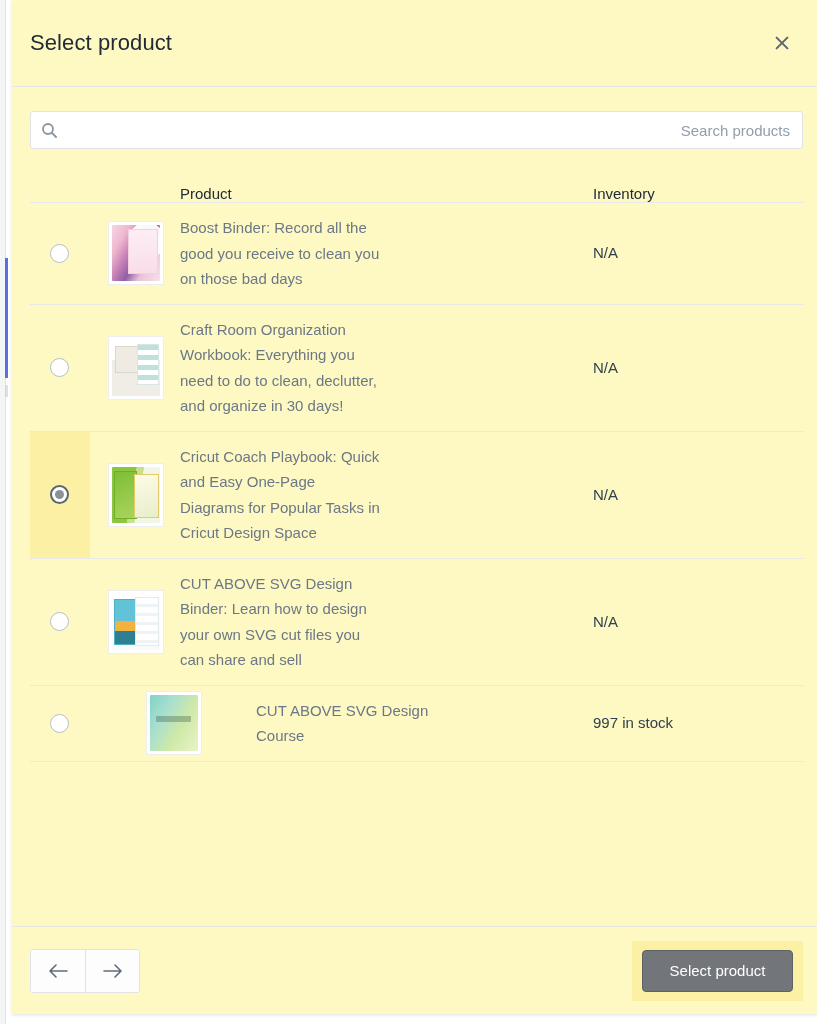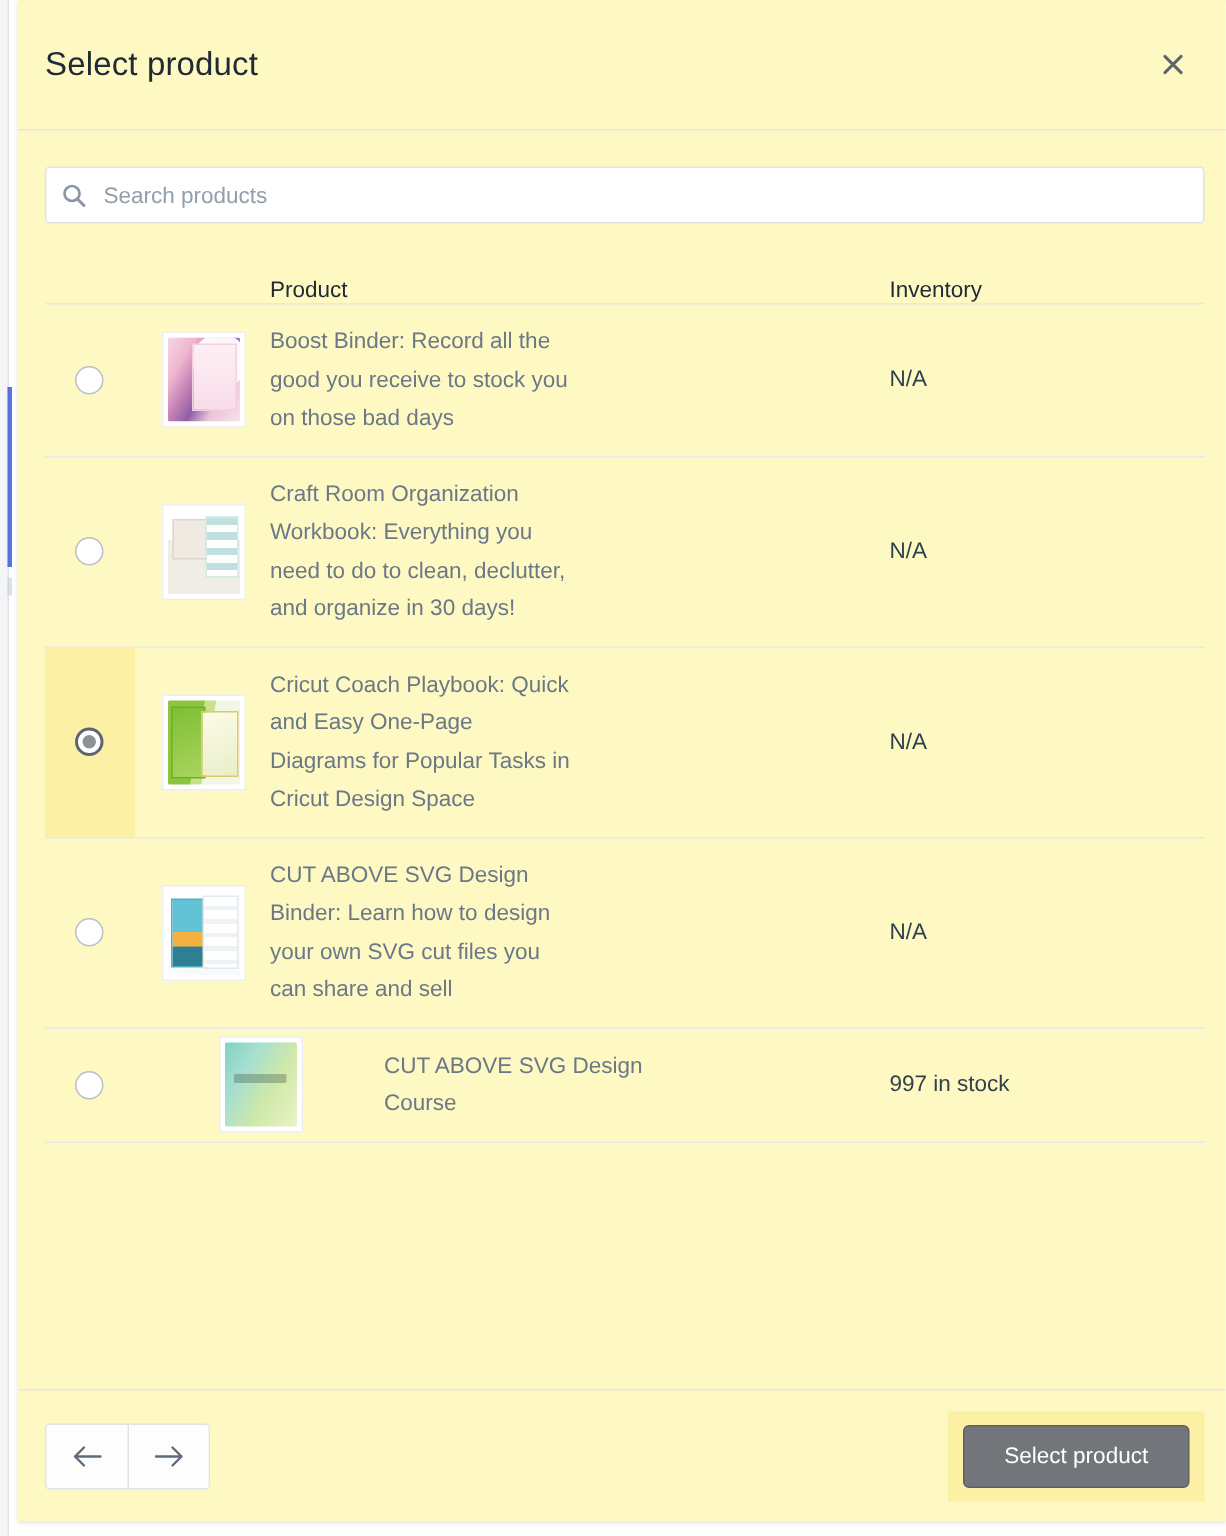--- a/index.html
+++ b/index.html
@@ -115,20 +115,21 @@
     align-items: center;
   }
   .search-input {
     border: none;
     outline: none;
     flex: 1;
     font-family: "Liberation Sans", sans-serif;
     font-size: 15px;
     color: #454f5b;
     background: transparent;
+    text-align: right;
   }
   .search-input::placeholder { color: #919eab; }
 
   .table {
     margin: 18px 18px 0 18px;
     width: calc(100% - 36px);
     box-sizing: border-box;
   }
   .thead {
     display: flex;
@@ -422,21 +423,21 @@
         <div class="row">
           <div class="radio-cell">
             <span class="radio"></span>
           </div>
           <div class="thumb-cell">
             <div class="thumb">
                 <div class="art art-boost"></div>
               </div>
           </div>
           <div class="name-cell col-name">
-            <div class="pname">Boost Binder: Record all the good you receive to stock you on those bad days</div>
+            <div class="pname">Boost Binder: Record all the good you receive to clean you on those bad days</div>
           </div>
           <div class="inv-cell col-inv">
             <span class="inv">N/A</span>
           </div>
         </div>
 
         <div class="row">
           <div class="radio-cell">
             <span class="radio"></span>
           </div>

